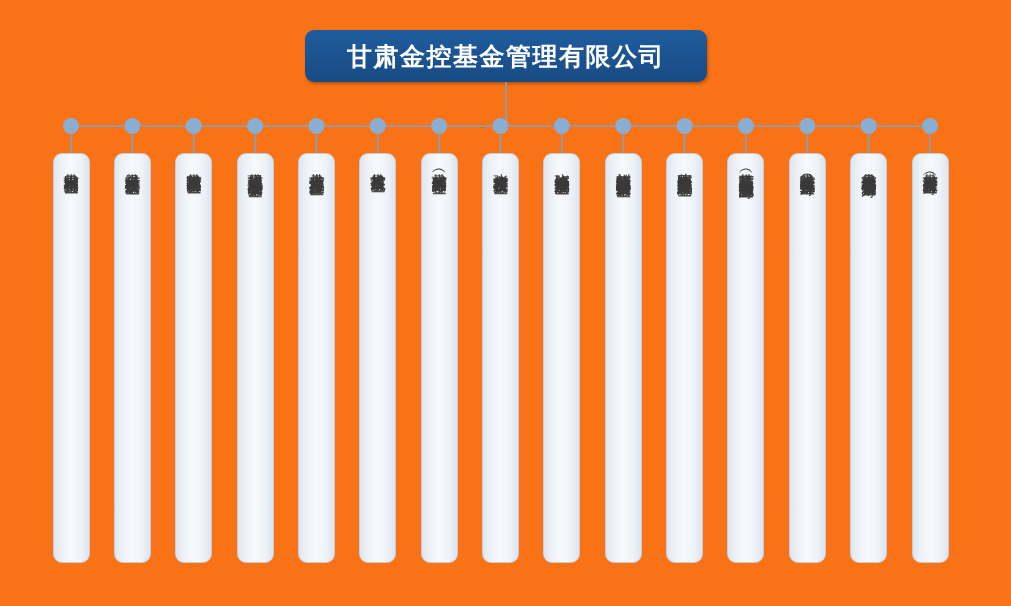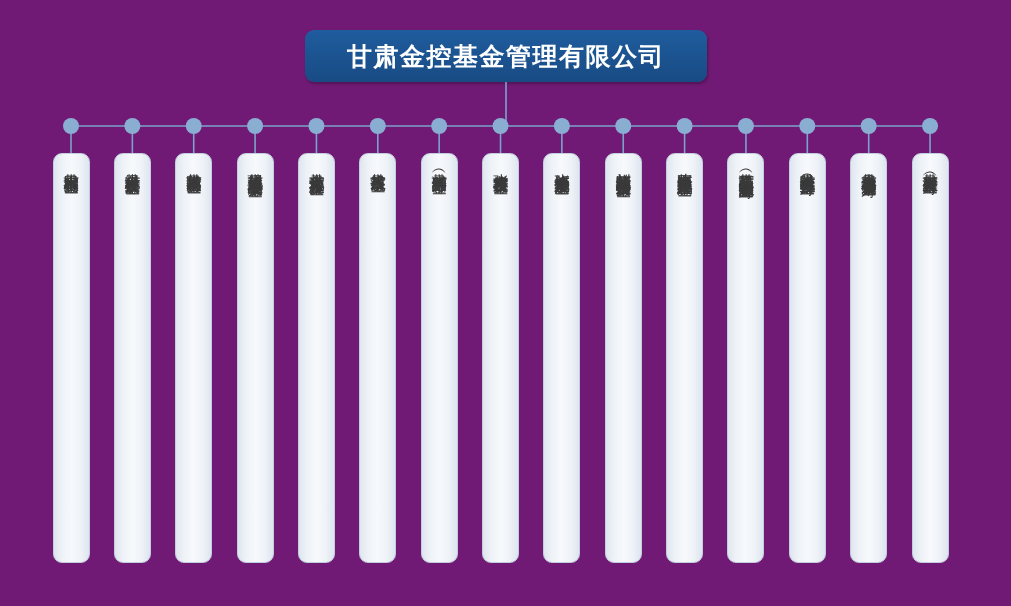--- a/index.html
+++ b/index.html
@@ -9,21 +9,21 @@
     height: 606px;
     background: #ffffff;
     font-family: "Liberation Sans", "DejaVu Sans", sans-serif;
     overflow: hidden;
   }
 
   #org-chart {
     position: relative;
     width: 1011px;
     height: 606px;
-    background: #701a75;
+    background: #f97316;
   }
 
   
   .root-node {
     position: absolute;
     left: 305px;
     top: 30px;
     width: 402px;
     height: 52px;
     background: #1e5799;

